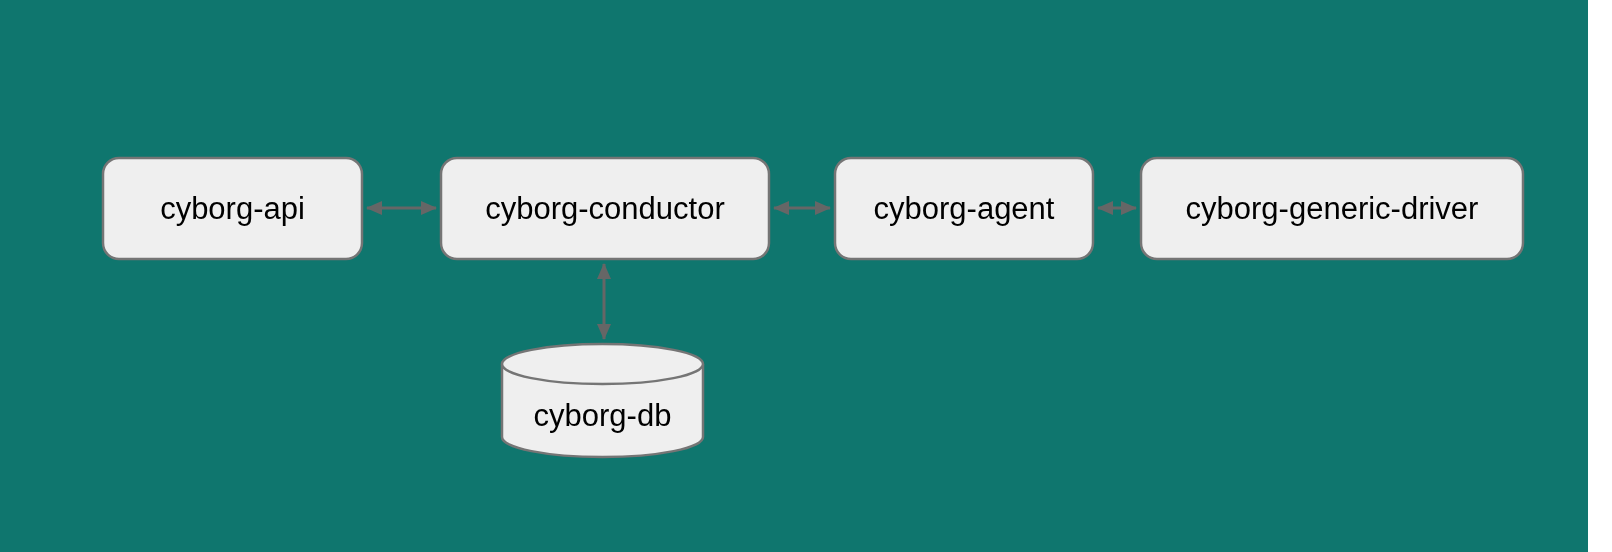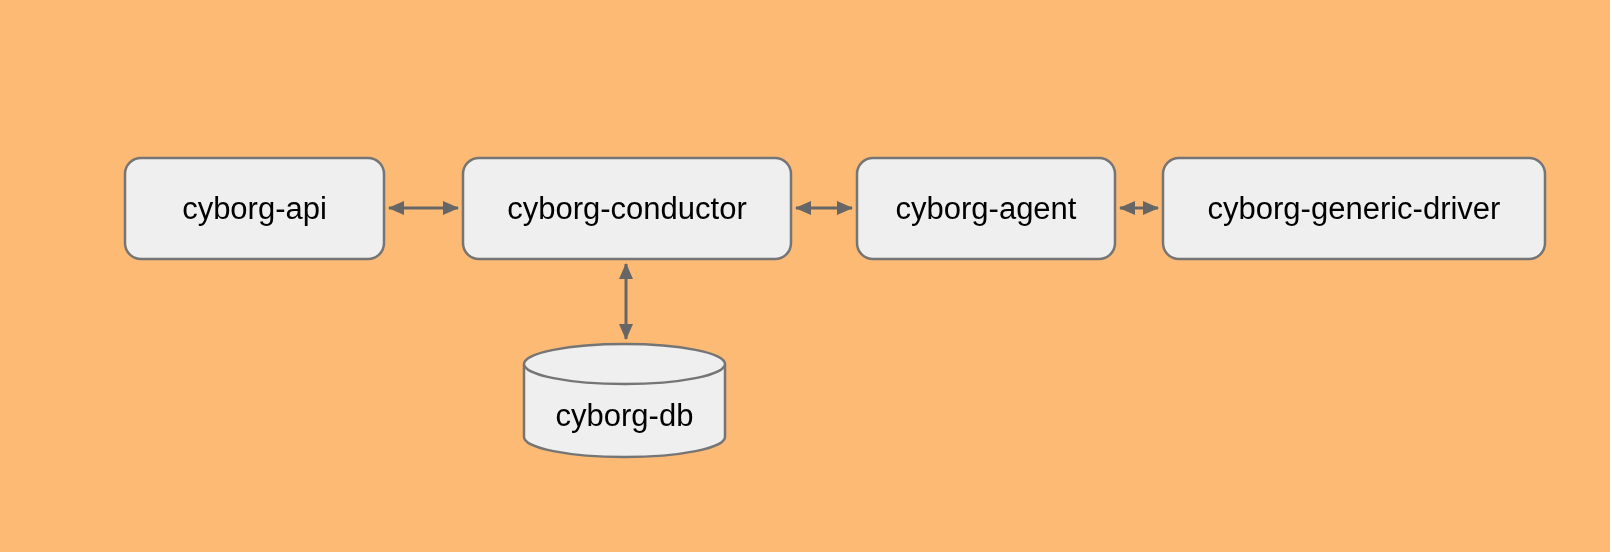--- a/index.html
+++ b/index.html
@@ -4,24 +4,23 @@
 <style>
   html, body {
     margin: 0;
     padding: 0;
     background: #ffffff;
   }
   .canvas {
     position: relative;
     width: 1588px;
     height: 552px;
-    background: #fdba74;
+    background: #0f766e;
     overflow: hidden;
     font-family: "Liberation Sans", sans-serif;
-    padding-left: 22px;
   }
   svg text {
     font-family: "Liberation Sans", sans-serif;
     font-size: 31px;
     fill: #000000;
   }
 </style>
 </head>
 <body>
 

